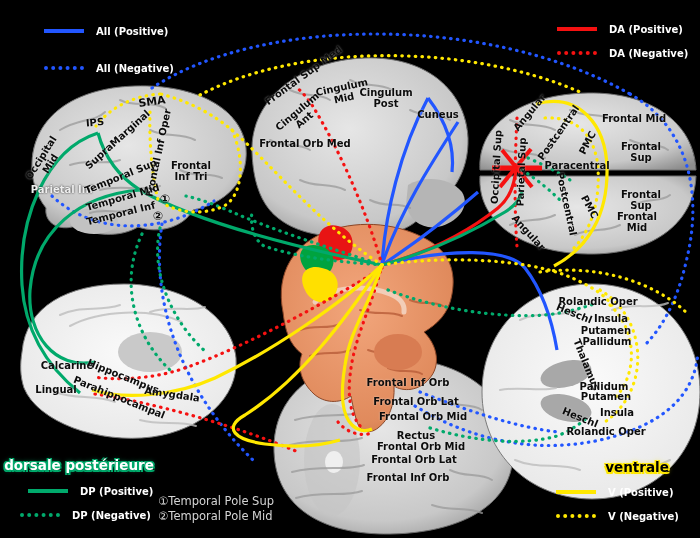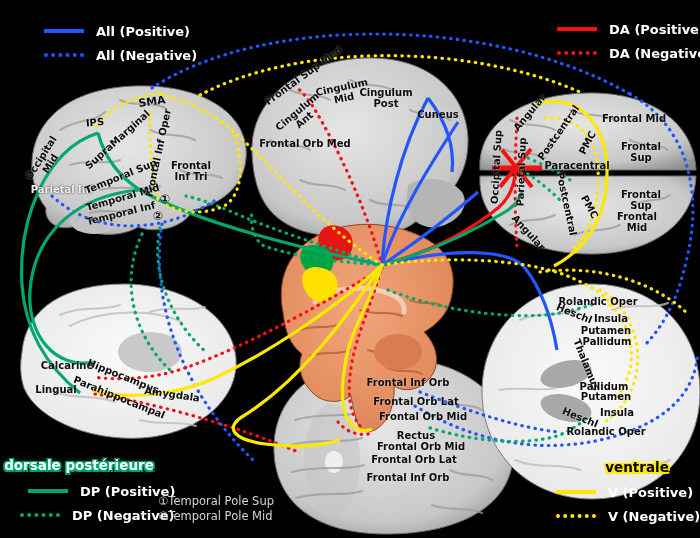--- a/index.html
+++ b/index.html
@@ -14,21 +14,21 @@
   #title{position:absolute;left:0;top:4px;width:700px;text-align:center;
          font-size:13.5px;font-weight:bold;color:#fff;
          text-shadow:-1.5px -1.5px 0 #8a8a8a,1.5px -1.5px 0 #8a8a8a,-1.5px 1.5px 0 #8a8a8a,1.5px 1.5px 0 #8a8a8a,0 0 6px #777;}
   .leg-row{position:absolute;display:flex;align-items:center;gap:12px;height:16px;}
   .swatch{width:40px;height:0;border-top:4px solid #fff;flex:0 0 auto;}
   .swatch.dot{border-top-style:dotted;}
   .swatch.c-all{border-top-color:var(--c-all);}
   .swatch.c-da{border-top-color:var(--c-da);}
   .swatch.c-dp{border-top-color:var(--c-dp);}
   .swatch.c-v{border-top-color:var(--c-v);}
-  .leg-label{color:#fff;font-size:13px;font-weight:bold;white-space:nowrap;}
+  .leg-label{color:#fff;font-size:10px;font-weight:bold;white-space:nowrap;}
   .badge{position:absolute;transform:translate(-50%,-50%);font-size:13.5px;font-weight:bold;white-space:nowrap;}
   .badge-da{color:#fff;text-shadow:-1.5px -1.5px 0 var(--c-da),1.5px -1.5px 0 var(--c-da),-1.5px 1.5px 0 var(--c-da),1.5px 1.5px 0 var(--c-da),0 0 5px var(--c-da);}
   .badge-dp{color:#fff;text-shadow:-1.5px -1.5px 0 var(--c-dp),1.5px -1.5px 0 var(--c-dp),-1.5px 1.5px 0 var(--c-dp),1.5px 1.5px 0 var(--c-dp),0 0 5px var(--c-dp);}
   .badge-v{color:#000;text-shadow:-1.5px -1.5px 0 var(--c-v),1.5px -1.5px 0 var(--c-v),-1.5px 1.5px 0 var(--c-v),1.5px 1.5px 0 var(--c-v),0 0 5px var(--c-v);}
   #footnotes{position:absolute;left:158px;top:494px;font-size:11.5px;color:#d5d5d5;line-height:15px;white-space:pre-line;}
   .ln{fill:none;stroke-width:3.2px;}
   .ln.dot{stroke-dasharray:.5 6.2;stroke-linecap:round;}
   .c-all-s{stroke:var(--c-all);}
   .c-da-s{stroke:var(--c-da);}
   .c-dp-s{stroke:var(--c-dp);}
@@ -242,21 +242,21 @@
       <span class="rlabel" style="left: 606px; top: 397px; transform: translate(-50%, -50%) rotate(0deg);">Putamen</span>
       <span class="rlabel" style="left: 580px; top: 418px; transform: translate(-50%, -50%) rotate(22deg);">Heschl</span>
       <span class="rlabel" style="left: 617px; top: 413px; transform: translate(-50%, -50%) rotate(0deg);">Insula</span>
       <span class="rlabel" style="left: 606px; top: 432px; transform: translate(-50%, -50%) rotate(0deg);">Rolandic Oper</span>
     </div>
 
 <div class="leg-row" style="left:44px;top:23px;">
   <div class="swatch c-all"></div>
   <div class="leg-label">All (Positive)</div>
 </div>
-<div class="leg-row" style="left:44px;top:47px;">
+<div class="leg-row" style="left:44px;top:60px;">
   <div class="swatch dot c-all"></div>
   <div class="leg-label">All (Negative)</div>
 </div>
 
 <div class="leg-row" style="left:557px;top:21px;">
   <div class="swatch c-da"></div>
   <div class="leg-label">DA (Positive)</div>
 </div>
 <div class="leg-row" style="left:557px;top:45px;">
   <div class="swatch dot c-da"></div>

